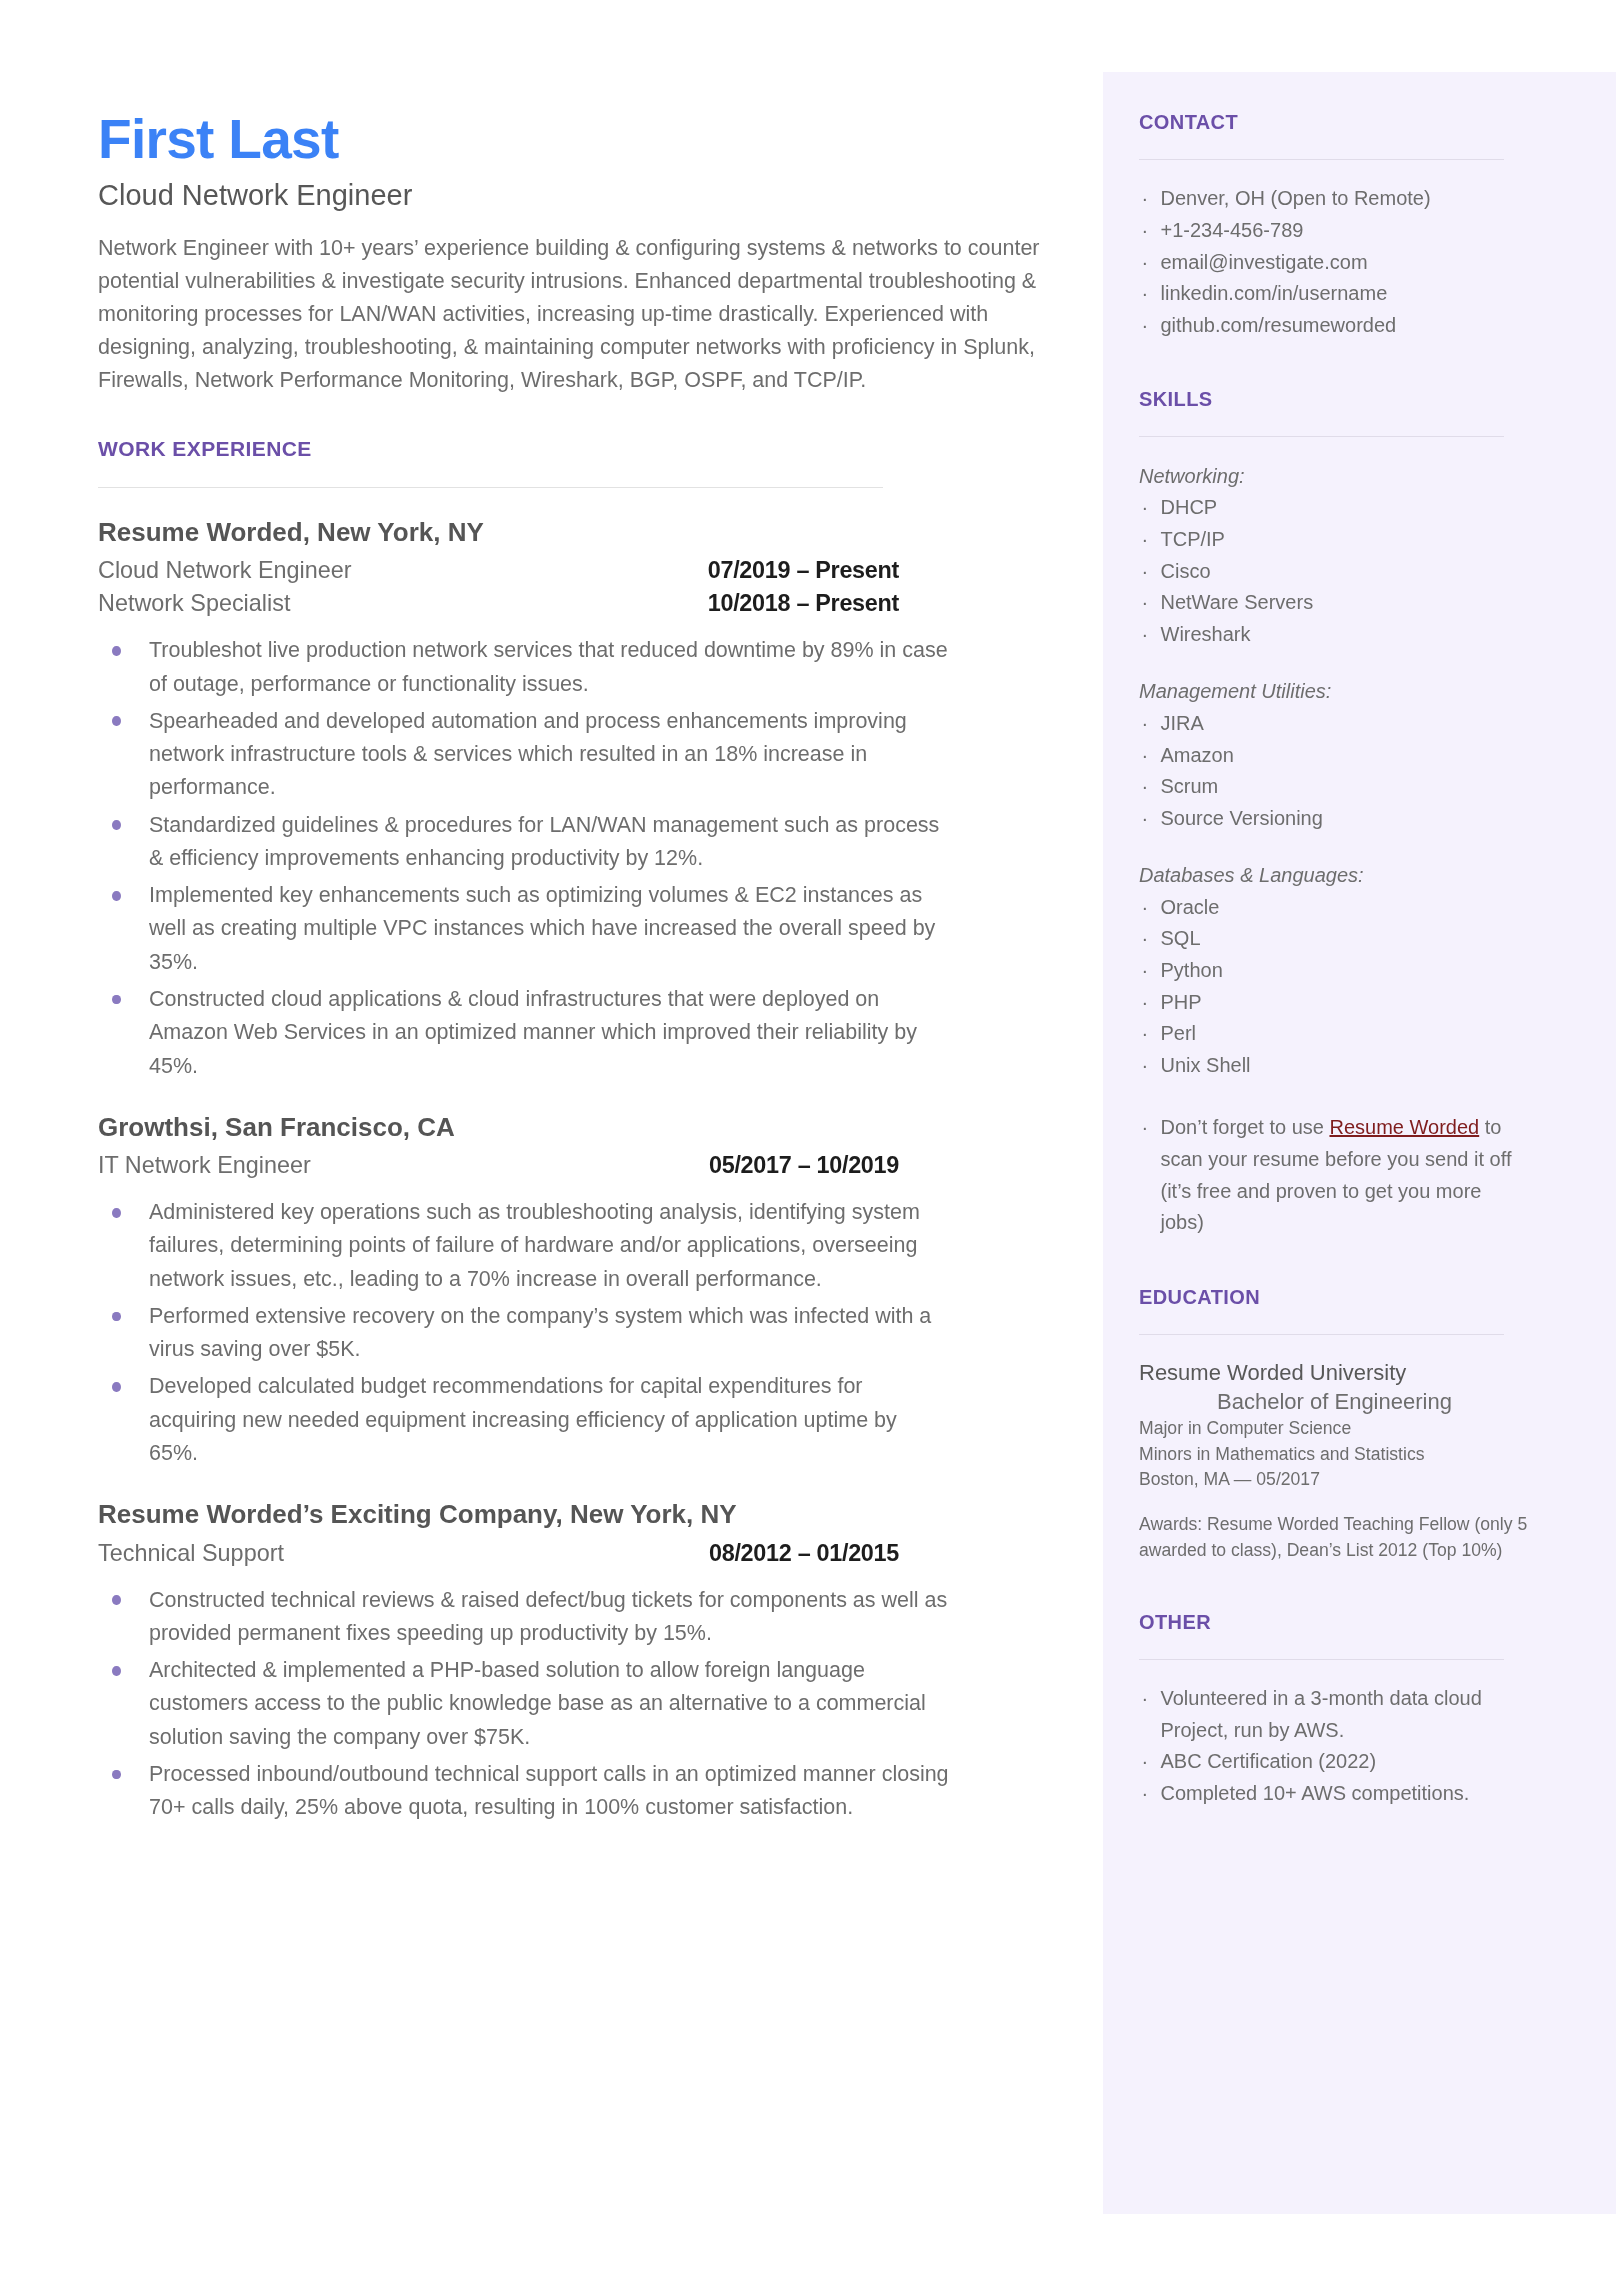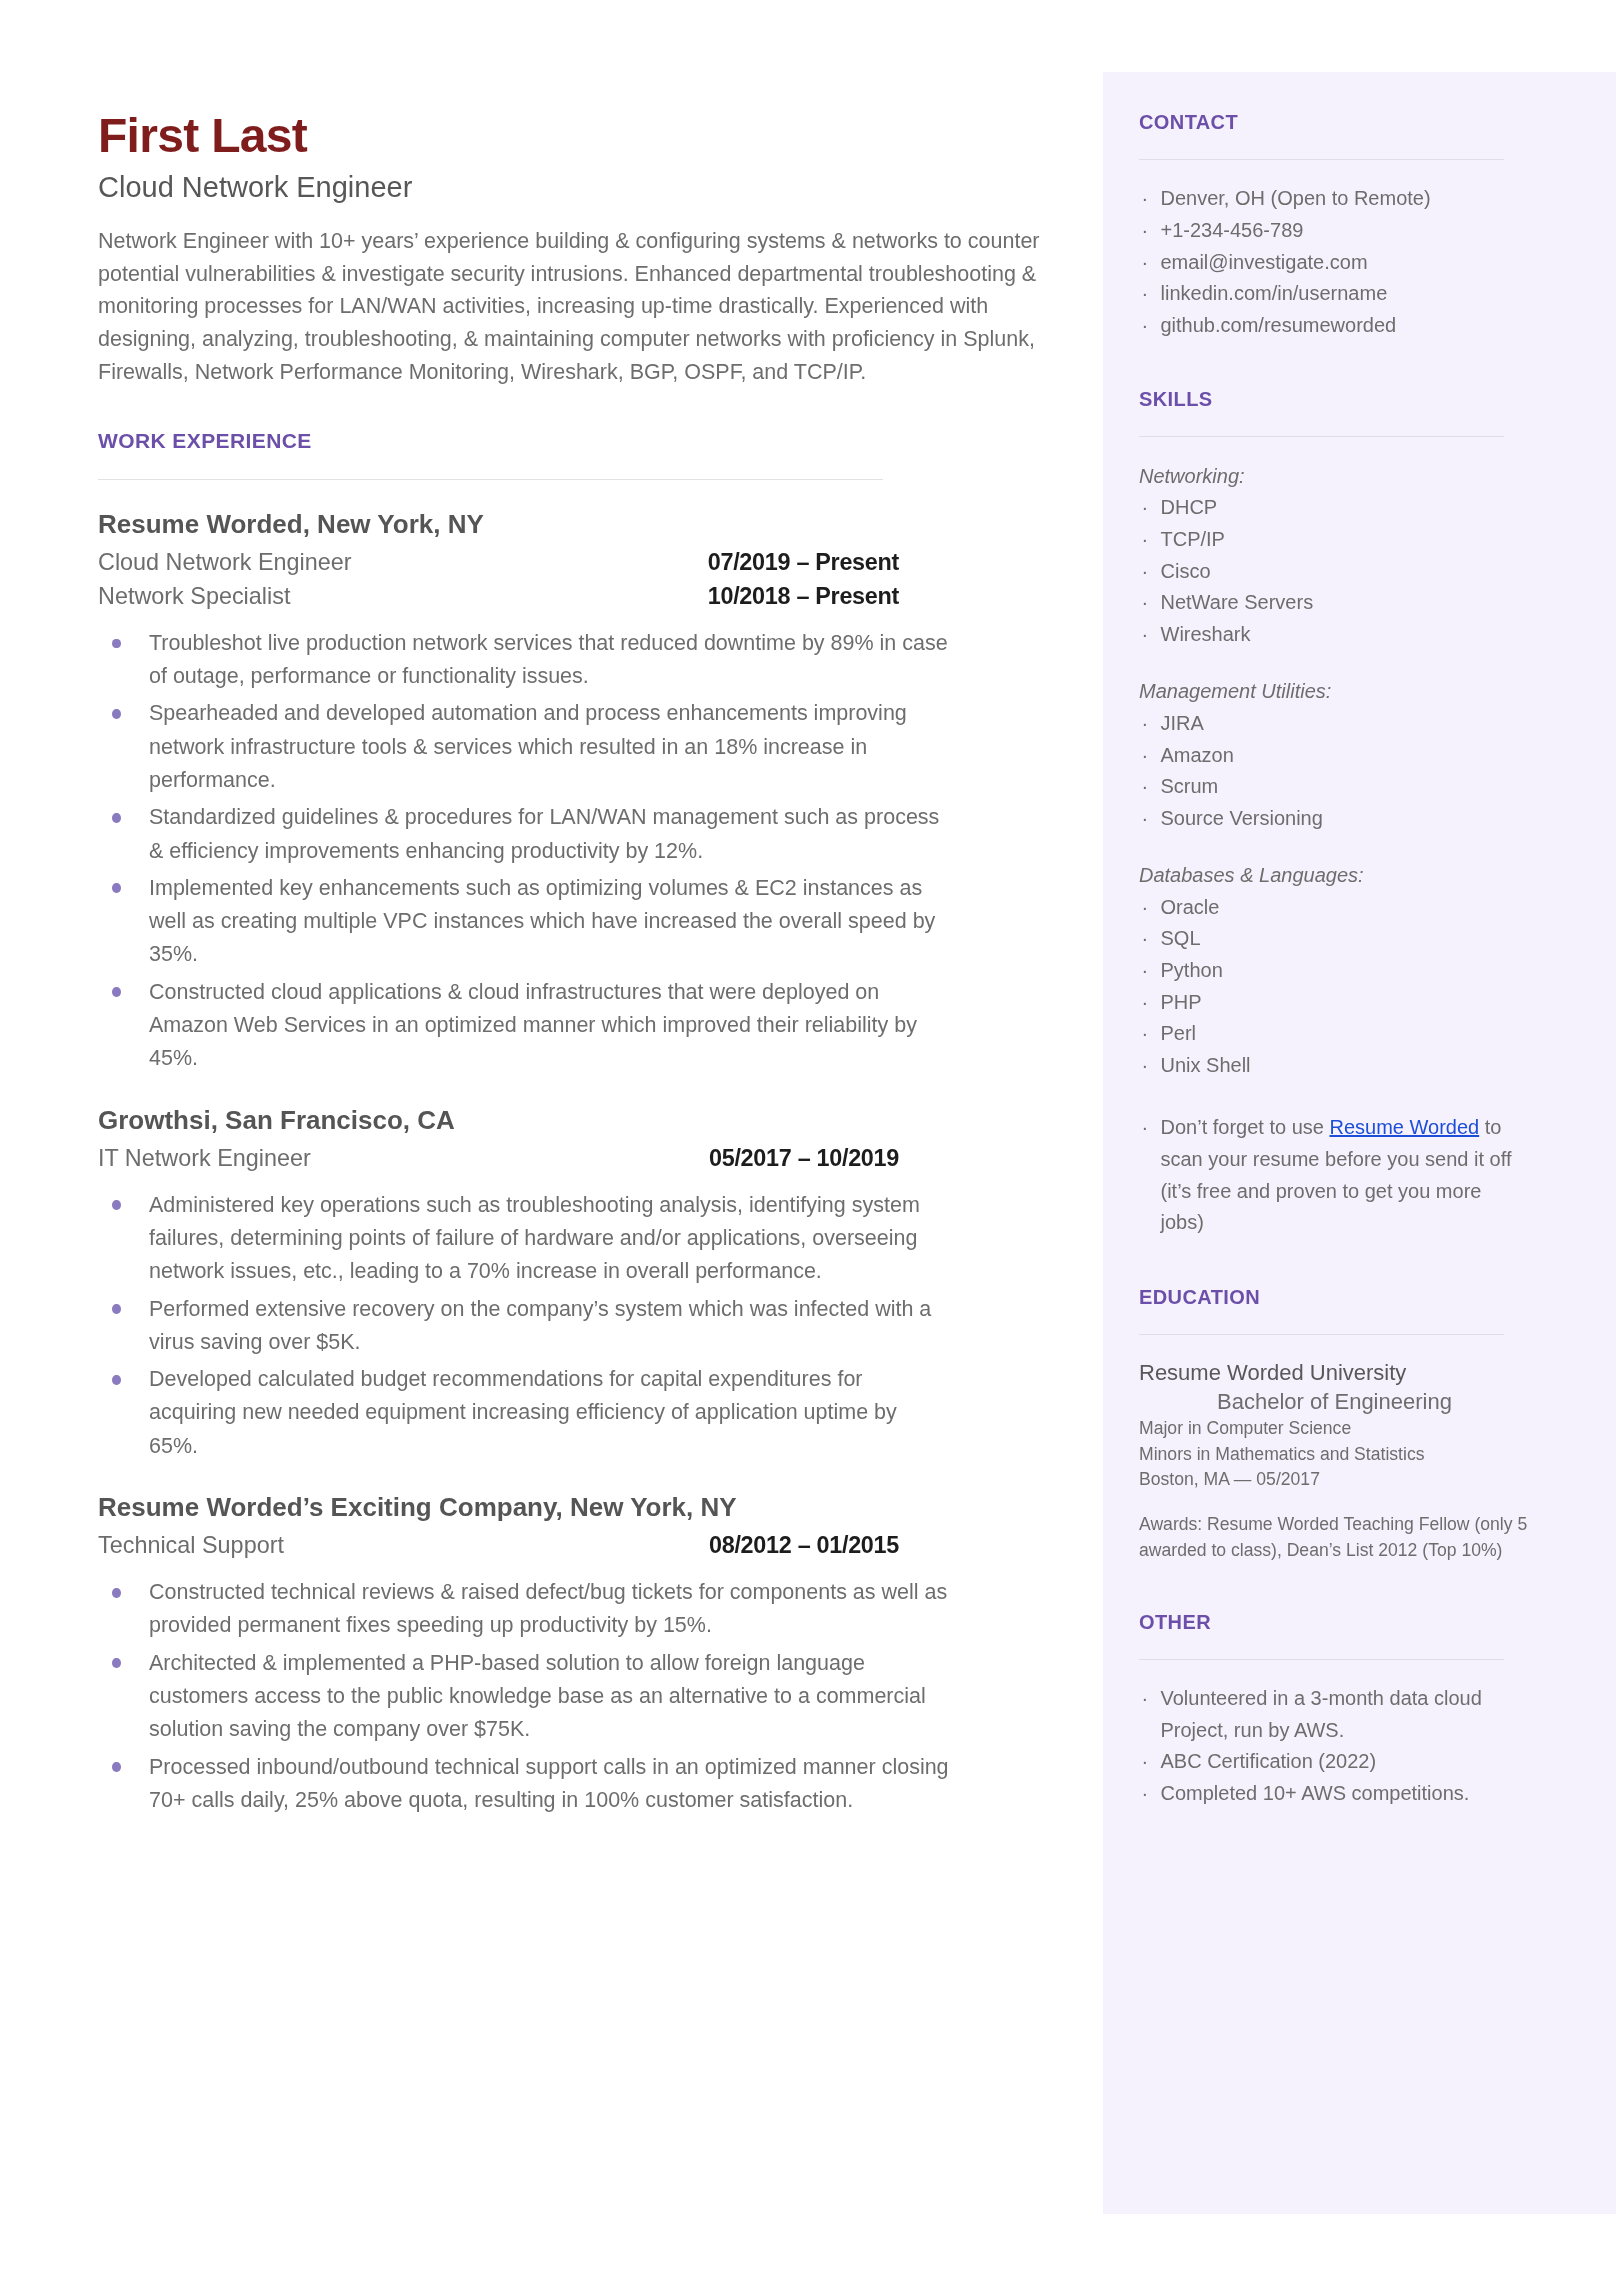--- a/index.html
+++ b/index.html
@@ -35,23 +35,23 @@
 
   
   .main {
     position: absolute;
     left: 98px;
     top: 111px;
     width: 970px;
   }
 
   .name {
-    font-size: 48px;
-    font-weight: bold;
-    color: #7f1d1d;
+    font-size: 55px;
+    font-weight: bold;
+    color: #3b82f6;
     letter-spacing: -0.7px;
     line-height: 1.05;
     margin: 0 0 9px 0;
   }
   .job-title-head {
     font-size: 29px;
     color: #575757;
     font-weight: normal;
     margin: 0 0 19.5px 0;
     line-height: 1.2;
@@ -197,21 +197,21 @@
     line-height: 1.58;
     margin-top: 31px;
   }
   .promo .sdot {
     position: absolute;
     left: 2.6px;
     top: 0;
     color: #6d6d6d;
   }
   .promo a {
-    color: #1d4ed8;
+    color: #7f1d1d;
     text-decoration: underline;
   }
 
   .edu-school {
     font-size: 22px;
     color: #585858;
     line-height: 1.32;
     margin: 0;
   }
   .edu-degree {

